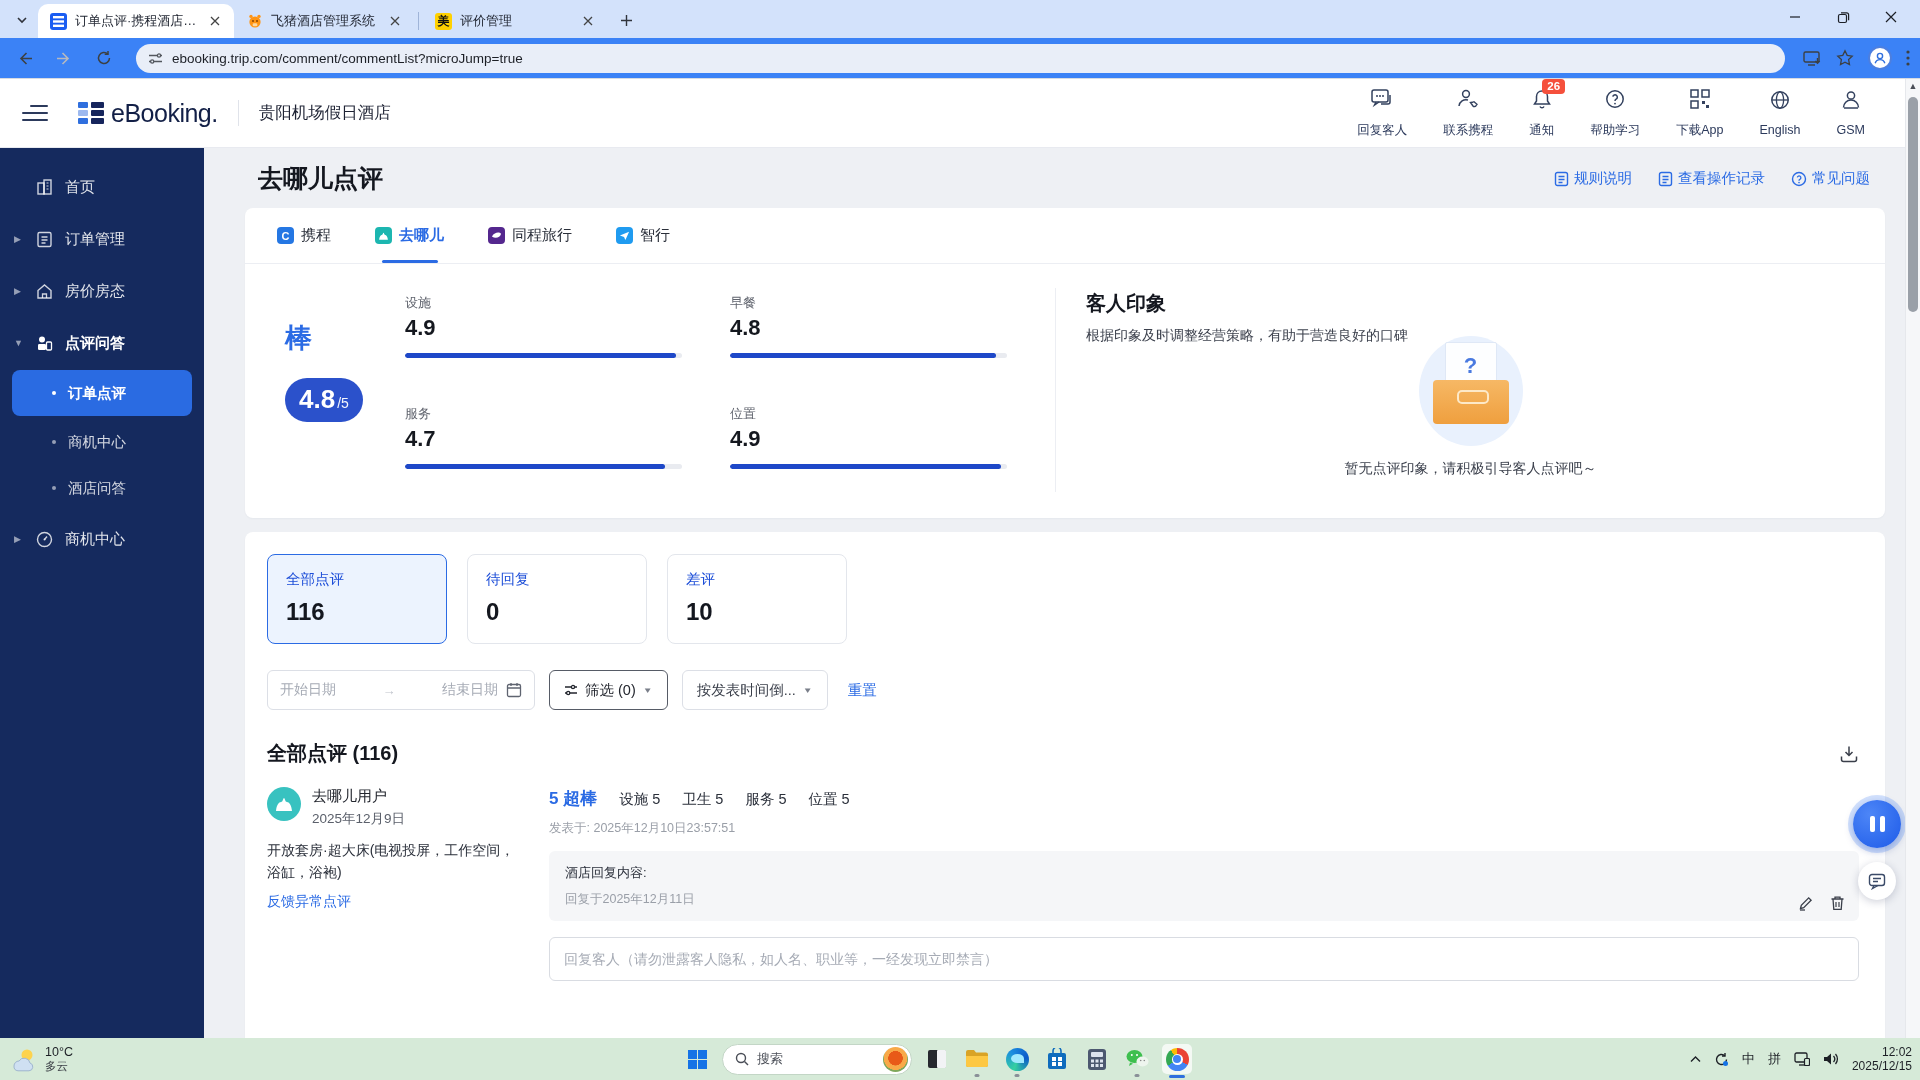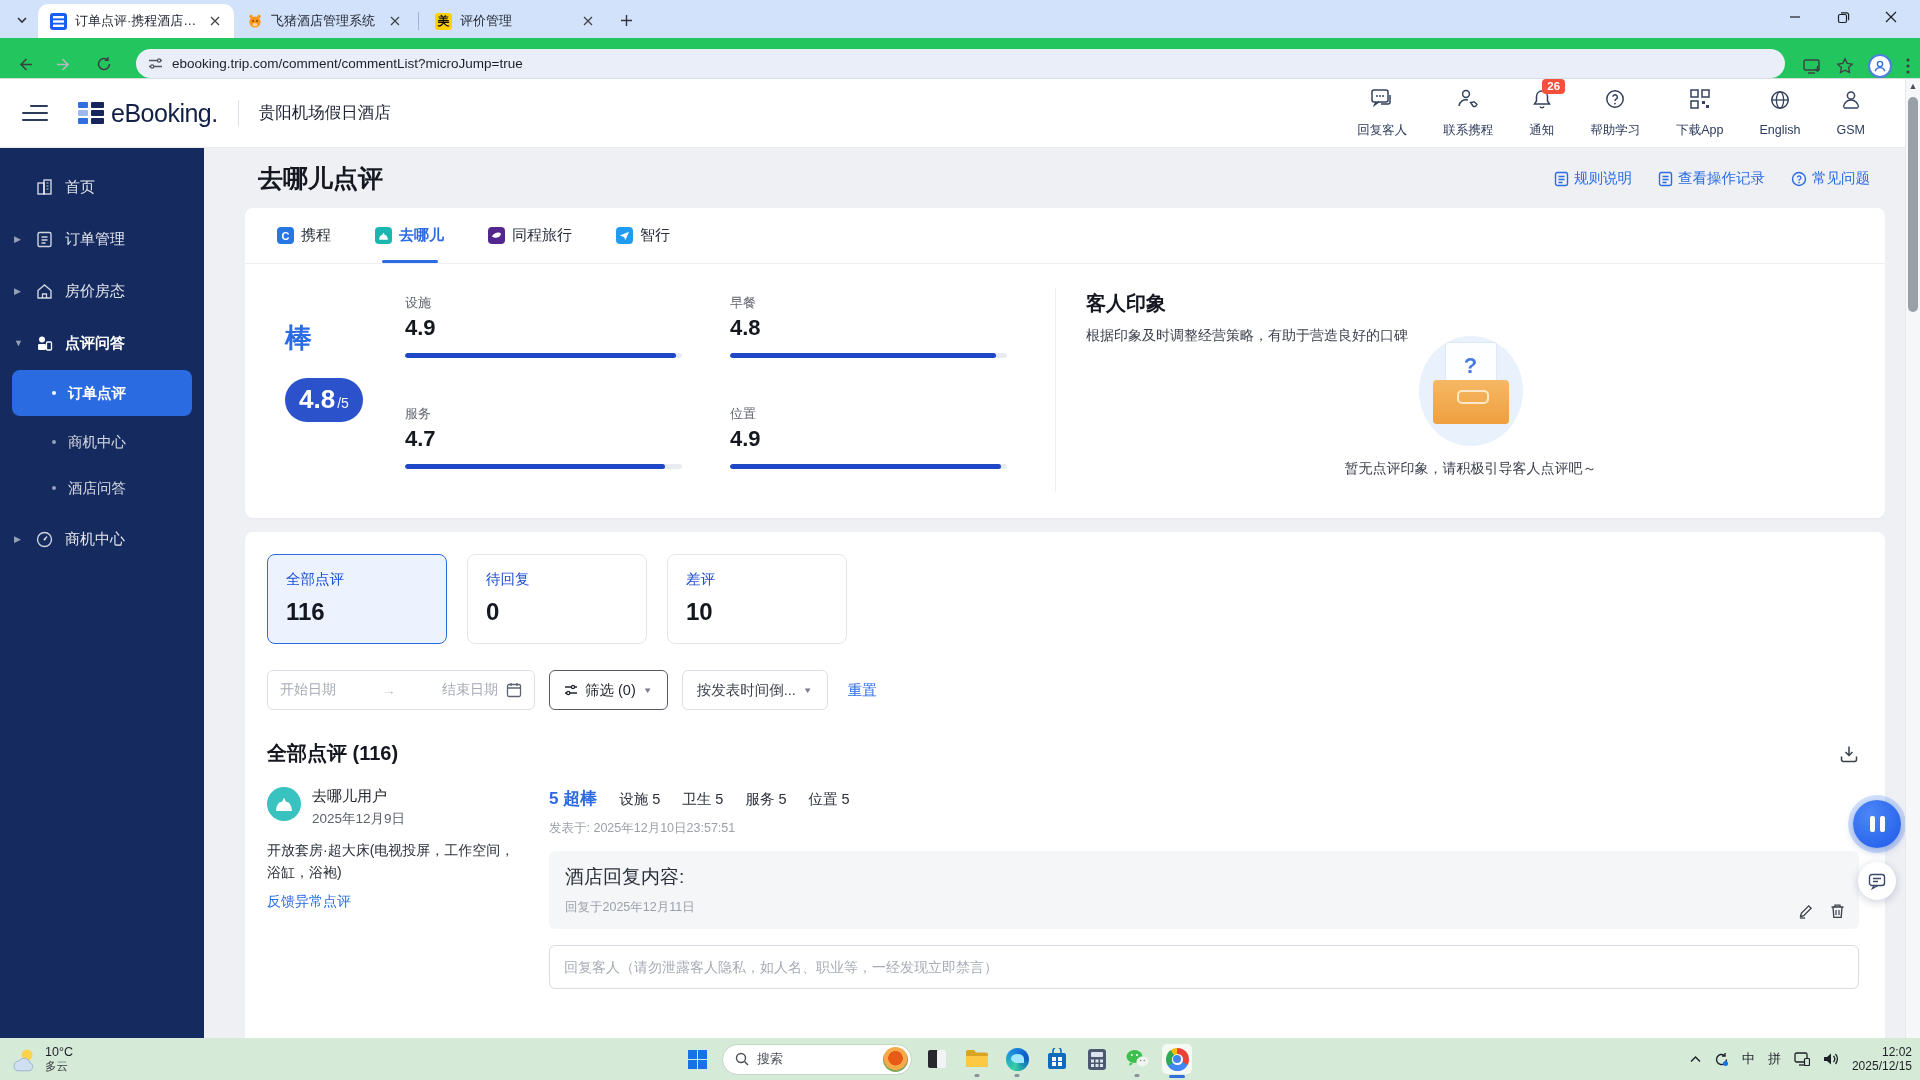--- a/index.html
+++ b/index.html
@@ -16,21 +16,21 @@
   .btab .tab-title{flex:1;white-space:nowrap;overflow:hidden;text-overflow:ellipsis;margin:0 8px;}
   .fav{width:17px;height:17px;border-radius:3px;flex:0 0 auto;display:flex;align-items:center;justify-content:center;}
   .fav-eb{background:#1a5df2;}
   .fav-mt{background:#ffd100;color:#111;font-weight:bold;font-size:12px;}
   .tab-close{width:18px;height:18px;border-radius:50%;display:flex;align-items:center;justify-content:center;color:#444;}
   .tab-sep{width:1px;height:18px;background:#9fb4d8;margin:0 4px 8px 4px;}
   .newtab{width:26px;height:26px;margin:0 0 5px 6px;display:flex;align-items:center;justify-content:center;color:#30343c;font-size:17px;border-radius:50%;}
   .wincontrols{position:absolute;right:6px;top:0;height:34px;display:flex;align-items:center;gap:18px;padding:0 8px;}
   .wc{width:30px;height:26px;display:flex;align-items:center;justify-content:center;color:#1c1f26;}
 
-  .toolbar{position:absolute;top:38px;left:0;right:0;height:41px;background:#22c55e;border-bottom:1px solid #d7dbe2;display:flex;align-items:flex-end;padding:0 10px;gap:12px;}
+  .toolbar{position:absolute;top:38px;left:0;right:0;height:41px;background:#3b82f6;border-bottom:1px solid #d7dbe2;display:flex;align-items:center;padding:0 10px;gap:12px;}
   .navbtn{width:28px;height:28px;display:flex;align-items:center;justify-content:center;border-radius:50%;}
   .addressbar{flex:1;height:29px;background:#e9eef8;border-radius:15px;display:flex;align-items:center;padding:0 12px;gap:9px;margin:0 6px;}
   .url{font-size:13.5px;color:#1c1f26;}
   .bar-right{display:flex;align-items:center;gap:14px;margin-left:auto;}
   .avatar-chrome{width:24px;height:24px;border-radius:50%;border:2px solid #4c7fe0;display:flex;align-items:center;justify-content:center;background:#fff;}
 
   
   .topbar{position:absolute;top:79px;left:0;right:15px;height:69px;background:#fff;border-bottom:1px solid #e8eaf0;display:flex;align-items:center;}
   .hamburger{margin-left:22px;width:26px;}
   .hamburger div{height:2px;background:#2c3a5c;margin:5px 0;border-radius:1px;}
@@ -120,21 +120,21 @@
   .rev-date{font-size:13.5px;color:#5b606b;margin-top:4px;}
   .rev-room{font-size:14px;color:#2a2f3a;line-height:1.55;margin-top:12px;width:258px;}
   .rev-flag{color:#2b6be4;font-size:14px;margin-top:10px;display:inline-block;cursor:pointer;}
   .rev-right{flex:1;}
   .score-row{display:flex;align-items:baseline;gap:22px;}
   .score-main{color:#2b6be4;font-size:17px;font-weight:bold;}
   .sub-score{font-size:14.5px;color:#2a2f3a;}
   .rev-status{font-size:15px;color:#23262e;margin-top:16px;font-weight:bold;}
   .rev-posted{font-size:12.5px;color:#9a9fa8;margin-top:10px;}
   .reply-box{background:#f5f6f8;border-radius:6px;margin-top:14px;padding:13px 16px;position:relative;}
-  .reply-title{font-size:19px;color:#2a2f3a;}
+  .reply-title{font-size:13px;color:#2a2f3a;}
   .reply-content{font-size:13.5px;color:#2a2f3a;margin-top:8px;line-height:1.5;}
   .reply-date{font-size:12.5px;color:#9a9fa8;margin-top:9px;}
   .reply-tools{position:absolute;right:14px;bottom:10px;display:flex;gap:16px;}
   .reply-input{margin-top:16px;width:100%;height:44px;border:1px solid #d9dce2;border-radius:6px;padding:0 14px;font-size:14px;color:#23262e;background:#fff;font-family:inherit;}
   .reply-input::placeholder{color:#a6abb5;}
 
   
   .fab-blue{position:absolute;left:1853px;top:800px;width:48px;height:48px;border-radius:50%;background:radial-gradient(circle at 35% 30%,#4d86f7,#1d5ae8);box-shadow:0 0 0 5px rgba(77,134,247,.25),0 3px 8px rgba(20,50,140,.35);display:flex;align-items:center;justify-content:center;gap:5px;cursor:pointer;}
   .fab-blue i{width:5px;height:16px;background:#fff;border-radius:2px;display:block;}
   .fab-white{position:absolute;left:1858px;top:862px;width:38px;height:38px;border-radius:50%;background:#fff;box-shadow:0 2px 8px rgba(30,40,80,.22);display:flex;align-items:center;justify-content:center;cursor:pointer;}

